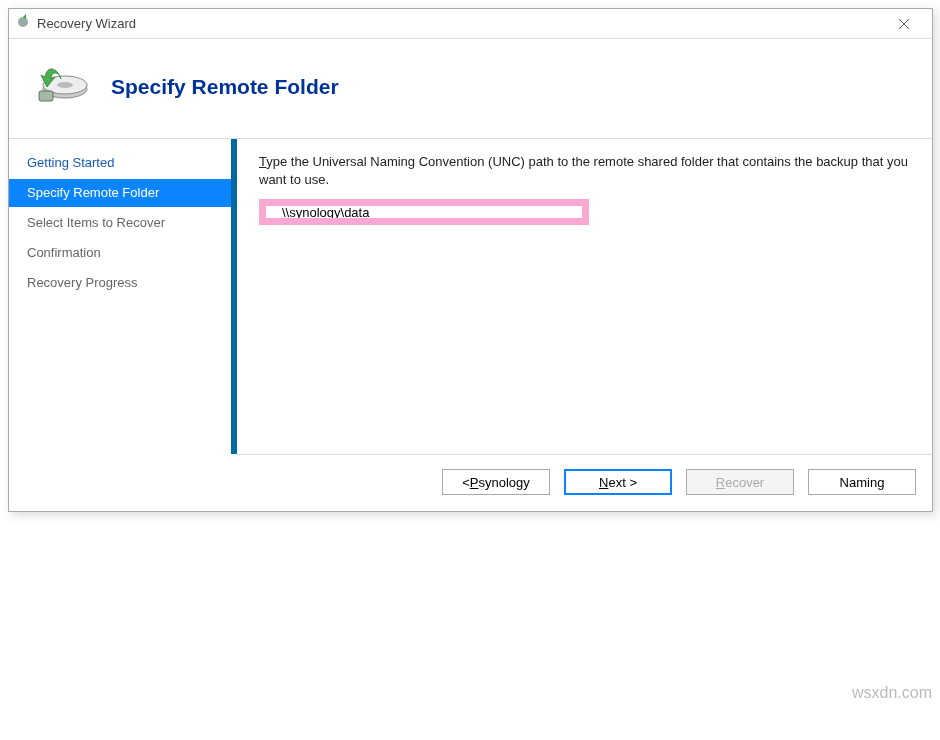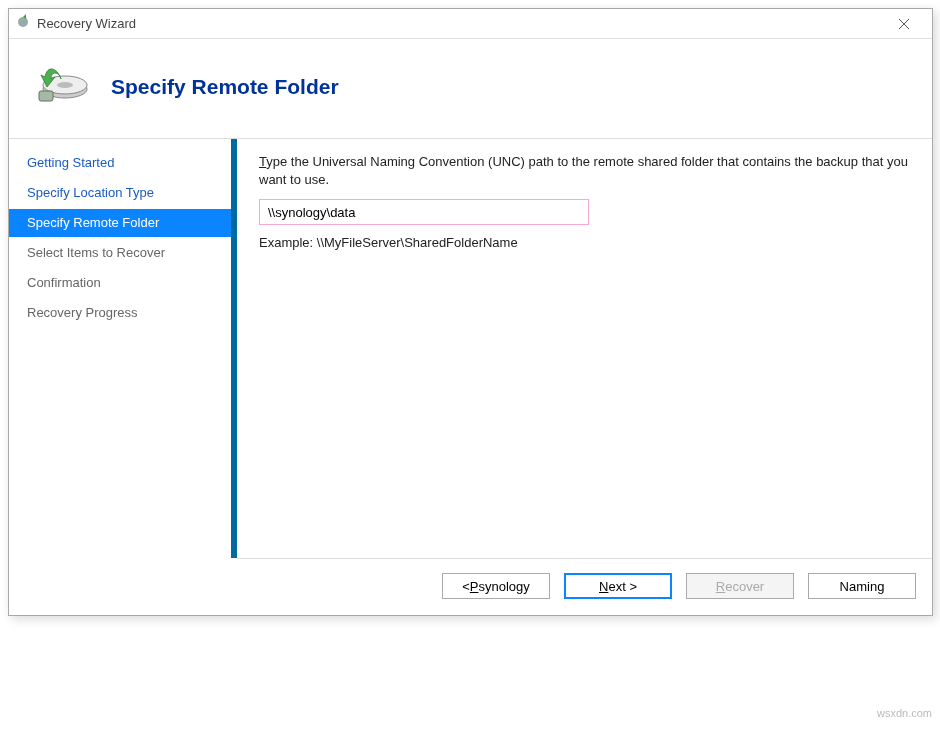--- a/index.html
+++ b/index.html
@@ -8,21 +8,21 @@
     font-family: "Segoe UI", Tahoma, sans-serif;
     font-size: 13px;
     background: #fff;
     color: #000;
     width: 940px;
     height: 740px;
     overflow: hidden;
   }
   .window {
     width: 925px;
-    height: 608px;
+    height: 504px;
     border: 1px solid #aaa;
     background: #fff;
     display: flex;
     flex-direction: column;
     margin: 8px;
     box-shadow: 3px 3px 10px rgba(0,0,0,0.15);
   }
   .titlebar {
     display: flex;
     align-items: center;
@@ -91,22 +91,22 @@
   .instructions {
     color: #222;
     font-size: 13px;
     line-height: 18px;
     margin-bottom: 10px;
   }
   .instructions .accesskey { text-decoration: underline; }
   .path-input {
     width: 330px;
     height: 26px;
-    border: 1px solid #f9a8d4;
-    padding: 2px 8px;
+    border: 7px solid #f9a8d4;
+    padding: 2px 16px;
     font-size: 13px;
     font-family: inherit;
     outline: none;
   }
   .example {
     margin-top: 10px;
     color: #222;
     font-size: 13px;
   }
 
@@ -137,22 +137,22 @@
   .btn.disabled {
     color: #aaa;
     background: #f4f4f4;
     cursor: default;
   }
   .btn .accesskey { text-decoration: underline; }
 
   .watermark {
     position: fixed;
     right: 8px;
-    top: 707px;
-    font-size: 11px;
+    top: 684px;
+    font-size: 16px;
     color: #bbb;
   }
 </style>
 </head>
 <body>
 
 <div class="window">
 
   <div class="titlebar">
     <div class="titlebar-left">
@@ -181,33 +181,31 @@
         <rect x="8" y="30" width="14" height="10" rx="2" fill="#a8b8a8" stroke="#5a7a5a"></rect>
         <path d="M30 18 C 26 6, 16 4, 14 16 L10 14 L16 26 L24 16 L20 18 C 20 10, 28 10, 30 18 Z" fill="#4caf50" stroke="#2e7d32" stroke-width="0.8"></path>
       </svg>
     </span>
     <div class="header-title">Specify Remote Folder</div>
   </div>
 
   <div class="body">
     <div class="sidebar">
       <div class="sidebar-step">Getting Started</div>
-      <div class="sidebar-step">Specify Location Type</div>
       <div class="sidebar-step current">Specify Remote Folder</div>
       <div class="sidebar-step pending">Select Items to Recover</div>
       <div class="sidebar-step pending">Confirmation</div>
       <div class="sidebar-step pending">Recovery Progress</div>
     </div>
 
     <div class="main">
       <div class="instructions">
         <span class="accesskey">T</span><span>ype the Universal Naming Convention (UNC) path to the remote shared folder that contains the backup that you want to use.</span>
       </div>
       <input type="text" class="path-input" value="\\synology\data" style="">
-      <div class="example">Example: \\MyFileServer\SharedFolderName</div>
       <div style="flex:1"></div>
     </div>
   </div>
 
   <div class="footer">
     <button class="btn">
       <span>&lt; </span>
         <span class="accesskey">P</span>
         <span>synology</span>
     </button>

